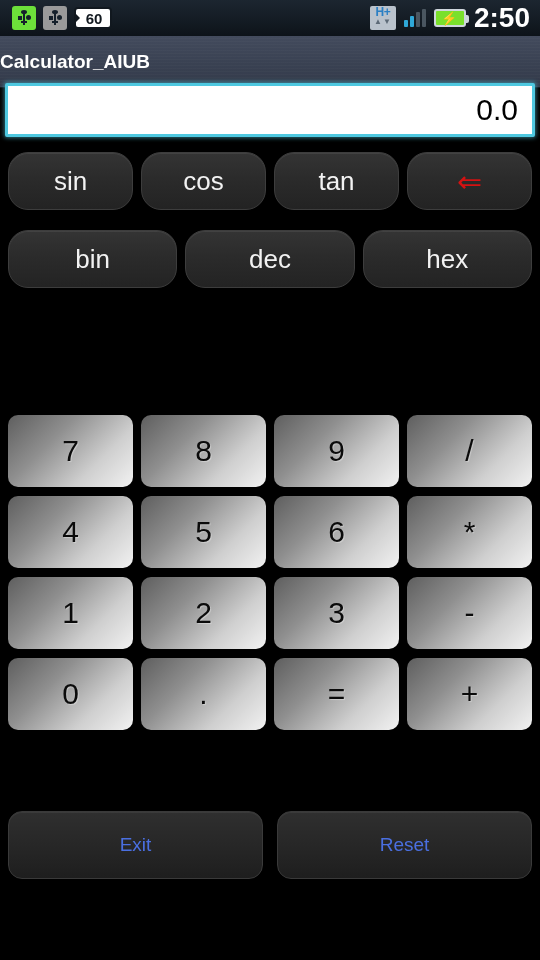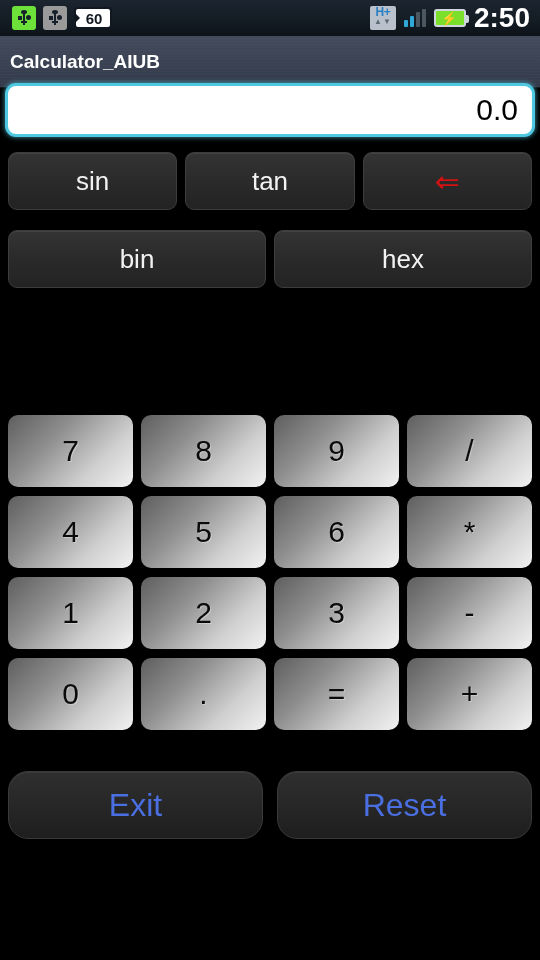--- a/index.html
+++ b/index.html
@@ -88,44 +88,44 @@
   .bolt{ font-size:13px; color:#143d0a; line-height:1; }
 
   .clock{ color:#fff; font-size:28px; font-weight:bold; letter-spacing:0px; }
 
   
   .titlebar{
     position:absolute; left:0; top:36px; width:540px; height:52px;
     background:
       repeating-linear-gradient(0deg, rgba(255,255,255,.018) 0 1px, transparent 1px 3px),
       linear-gradient(to bottom,#434b5d 0%,#3a4253 50%,#333a4a 100%);
-    display:flex; align-items:center; padding-left:10px;
+    display:flex; align-items:center; padding-left:0;
     border-bottom:1px solid #11151c;
   }
   .titlebar span{ color:#ffffff; font-size:19px; font-weight:bold; }
 
   
   .displaywrap{
     position:absolute; left:5px; top:83px; width:530px; height:54px;
     background:#ffffff;
     border:3px solid #4ec8e0;
-    border-radius:11px;
+    border-radius:2px;
     box-shadow:0 0 4px 1px rgba(80,200,224,.55);
     display:flex; align-items:center; justify-content:flex-end;
     padding-right:14px;
   }
   .displaywrap span{ color:#000; font-size:30px; }
 
   
   .fn-grid{
     position:absolute; left:0; top:152px; width:540px;
   }
   .fn-row{ display:flex; gap:8px; padding:0 8px; margin-bottom:20px; }
   .fnbtn{
-    flex:1; height:58px; border-radius:9px;
+    flex:1; height:58px; border-radius:20px;
     background:linear-gradient(to bottom,#343434 0%,#2b2b2b 45%,#232323 100%);
     border:1px solid #3d3d3d;
     display:flex; align-items:center; justify-content:center;
     color:#f2f2f2; font-size:26px;
     box-shadow:inset 0 1px 0 rgba(255,255,255,.07);
   }
   .fnbtn.back{ color:#d41212; font-size:30px; }
 
   
   .pad{
@@ -139,26 +139,27 @@
     color:#0b0b0b; font-size:30px;
     text-shadow:1px 1px 1px rgba(255,255,255,.35);
   }
 
   
   .actions{
     position:absolute; left:0; top:771px; width:540px;
     display:flex; gap:14px; padding:0 8px;
   }
   .actbtn{
-    flex:1; height:68px; border-radius:20px;
+    flex:1; height:68px; border-radius:14px;
     background:linear-gradient(to bottom,#2f2f2f 0%,#272727 50%,#1e1e1e 100%);
     border:1px solid #3a3a3a;
     display:flex; align-items:center; justify-content:center;
-    color:#4a6fe0; font-size:32px;
+    color:#4a6fe0; font-size:19px;
     box-shadow:inset 0 1px 0 rgba(255,255,255,.06);
+    margin-top:40px;
   }
 </style>
 </head>
 <body>
 
 <div id="app">
 
   <div class="statusbar">
     <div class="sb-left">
       <div class="usb-chip usb-green">
@@ -200,25 +201,27 @@
     <span>Calculator_AIUB</span>
   </div>
 
   <div class="displaywrap">
     <span>0.0</span>
   </div>
 
   <div class="fn-grid">
     <div class="fn-row">
       <div class="fnbtn">sin</div>
+      <div class="fnbtn">cos</div>
       <div class="fnbtn">tan</div>
       <div class="fnbtn back">⇐</div>
     </div>
     <div class="fn-row">
       <div class="fnbtn">bin</div>
+      <div class="fnbtn">dec</div>
       <div class="fnbtn">hex</div>
     </div>
   </div>
 
   <div class="pad">
     <div class="pad-row">
       <div class="padbtn">7</div>
       <div class="padbtn">8</div>
       <div class="padbtn">9</div>
       <div class="padbtn">/</div>

